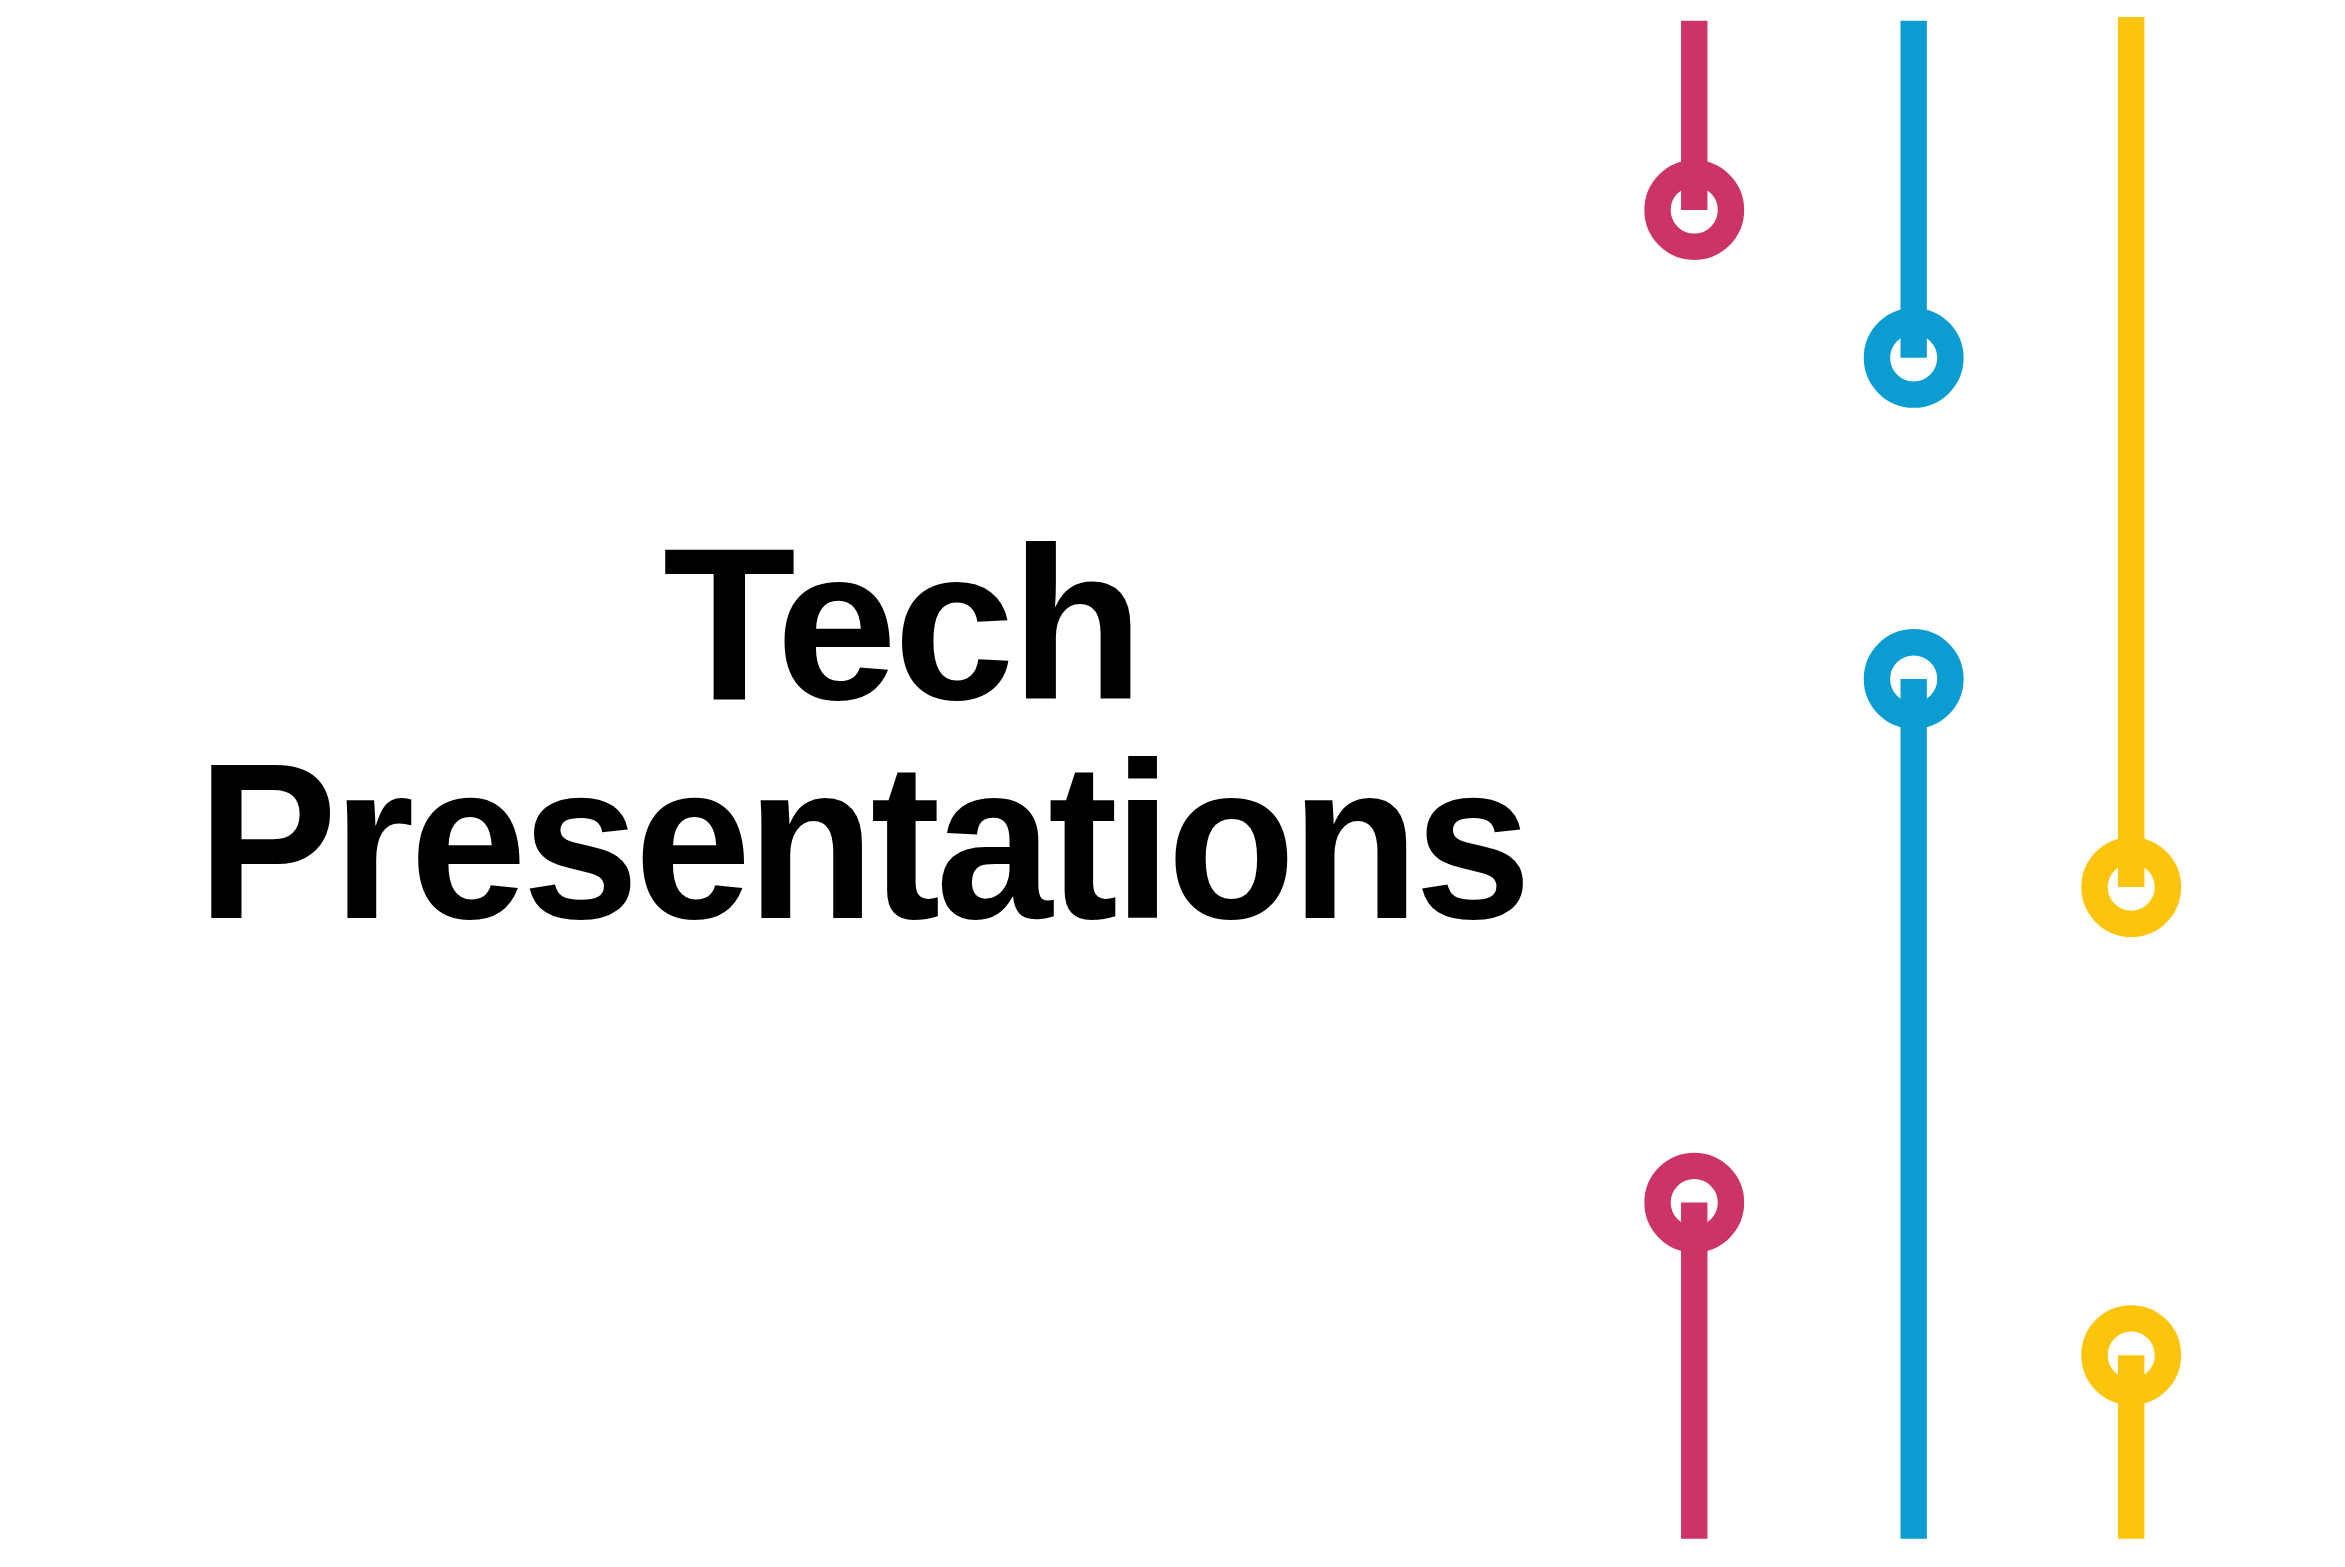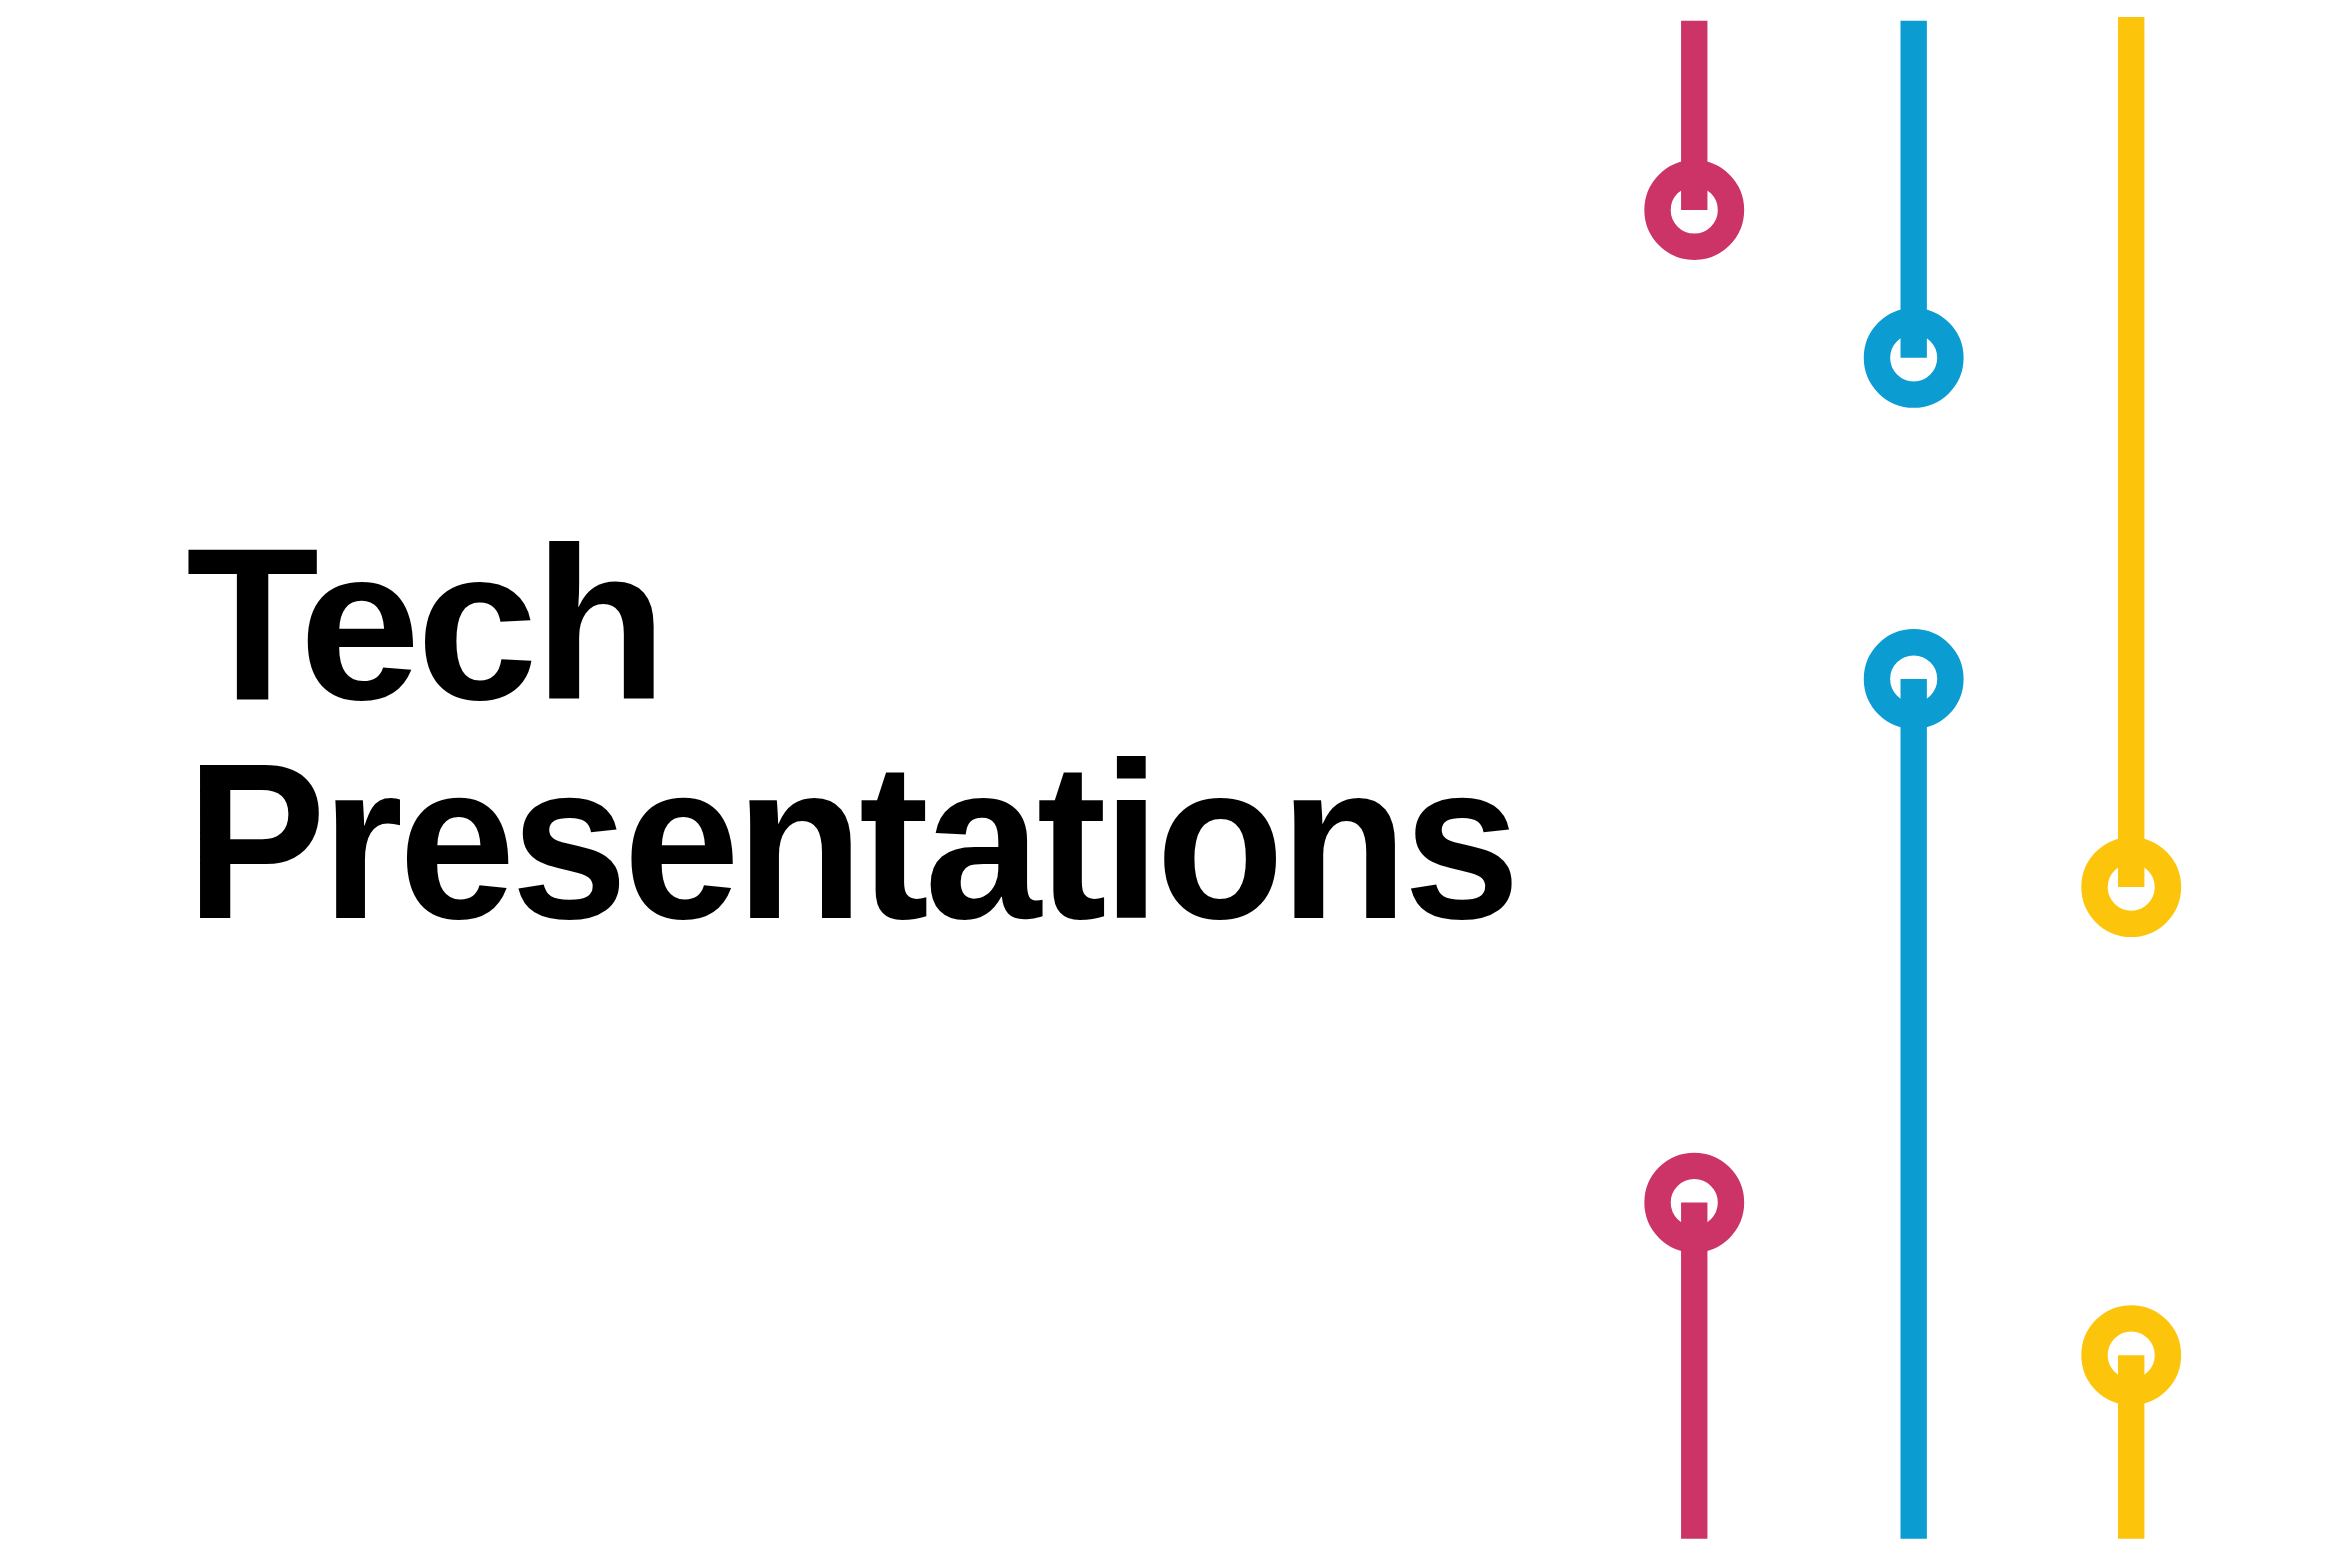--- a/index.html
+++ b/index.html
@@ -10,20 +10,21 @@
   }
   body {
     font-family: "Liberation Sans", sans-serif;
   }
   #slide {
     position: relative;
     width: 2346px;
     height: 1568px;
     background: #ffffff;
     overflow: hidden;
+    text-align: center;
   }
 
   
   .title-block {
     position: absolute;
     left: 186px;
     top: 516px;
     width: 1431px;
   }
   .title-line {

